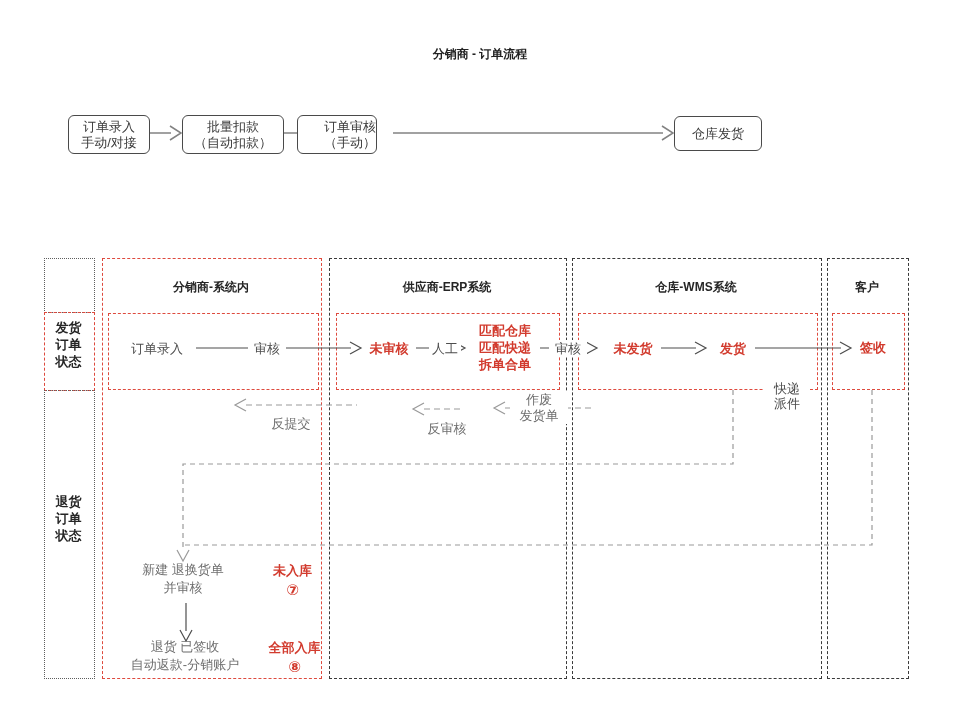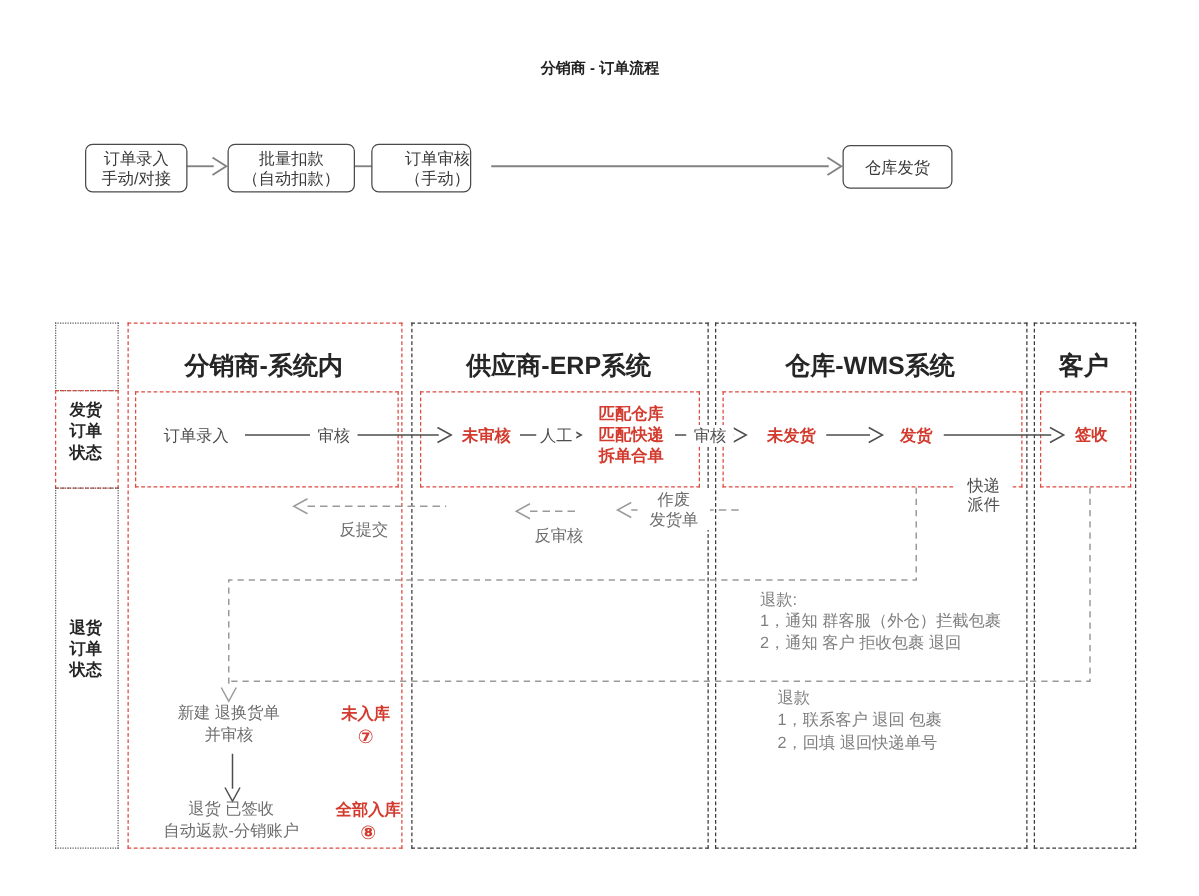--- a/index.html
+++ b/index.html
@@ -8,21 +8,21 @@
   .abs{position:absolute;}
   svg.layer{position:absolute;left:0;top:0;z-index:2;}
   .title{font-weight:bold;font-size:12px;color:#222;text-align:center;z-index:3;}
   .nbox{border:1.5px solid #4a4a4a;border-radius:6px;background:#fff;display:flex;
         flex-direction:column;align-items:center;justify-content:center;
         font-size:13px;color:#3a3a3a;line-height:16px;z-index:3;text-align:center;}
   .colbox{border:1.6px dashed #3a3a3a;z-index:1;}
   .colbox.redb{border-color:#de4a3e;}
   .dottedb{border:1.5px dotted #5e5e5e;z-index:1;}
   .innerb{border:1.6px dashed #de4a3e;z-index:1;background:transparent;}
-  .hdr{font-weight:bold;font-size:20px;color:#262626;text-align:center;z-index:3;}
+  .hdr{font-weight:bold;font-size:12px;color:#262626;text-align:center;z-index:3;}
   .rowlab{font-weight:bold;font-size:13px;color:#262626;text-align:center;line-height:17px;z-index:3;}
   .node{font-size:13px;color:#4d4d4d;text-align:center;line-height:17px;white-space:nowrap;z-index:3;}
   .rednode{color:#d23b2e;font-weight:bold;}
   .onln{background:#fff;padding:0 1px;z-index:4;}
   .note{font-size:13px;color:#7e7e7e;text-align:left;line-height:17px;white-space:nowrap;z-index:3;}
   .graytext{color:#6e6e6e;}
   .circ{font-size:15px;}
 </style>
 </head>
 <body>
@@ -159,30 +159,20 @@
   </div>
   <div class="abs node rednode" style="left:843px;top:340px;width:60px;font-family:Liberation Mono, monospace;">签收</div>
 
   <div class="abs node graytext" style="left:251px;top:415px;width:80px;">反提交</div>
   <div class="abs node graytext" style="left:407px;top:420px;width:80px;">反审核</div>
   <div class="abs node graytext onln" style="left:510px;top:392px;width:56px;line-height:16px;">
     <div>作废</div>
     <div>发货单</div>
   </div>
 
-  <div class="abs note" style="left:608px;top:471px;">
-    <div>退款:</div>
-    <div>1，通知 群客服（外仓）拦截包裹</div>
-    <div>2，通知 客户 拒收包裹 退回</div>
-  </div>
-  <div class="abs note" style="left:622px;top:549px;line-height:18px;">
-    <div>退款</div>
-    <div>1，联系客户 退回 包裹</div>
-    <div>2，回填 退回快递单号</div>
-  </div>
 
   <div class="abs node graytext" style="left:103px;top:561px;width:160px;line-height:18px;">
     <div>新建 退换货单</div>
     <div>并审核</div>
   </div>
   <div class="abs node rednode" style="left:245px;top:561px;width:95px;line-height:19px;">
     <div>未入库</div>
     <div class="circ">⑦</div>
   </div>
   <div class="abs node graytext" style="left:95px;top:638px;width:180px;line-height:18px;">

